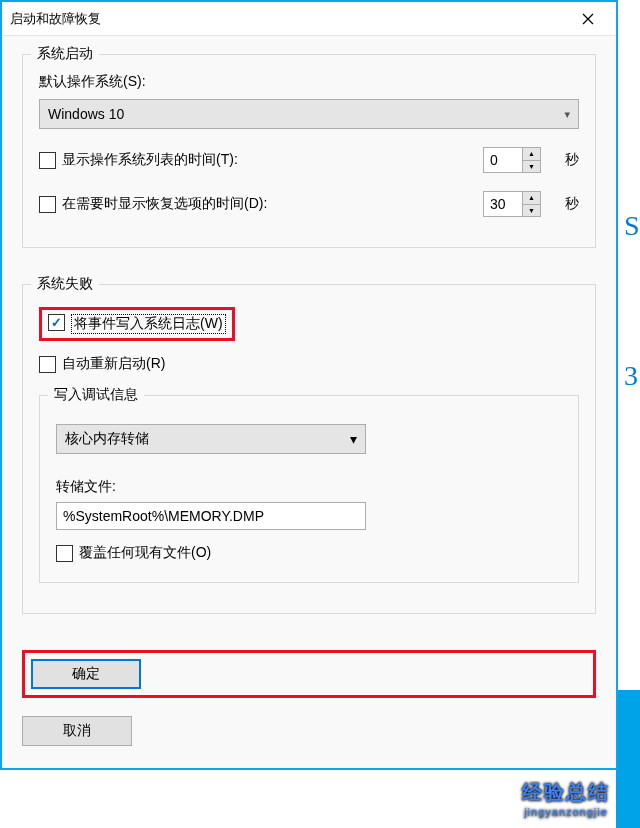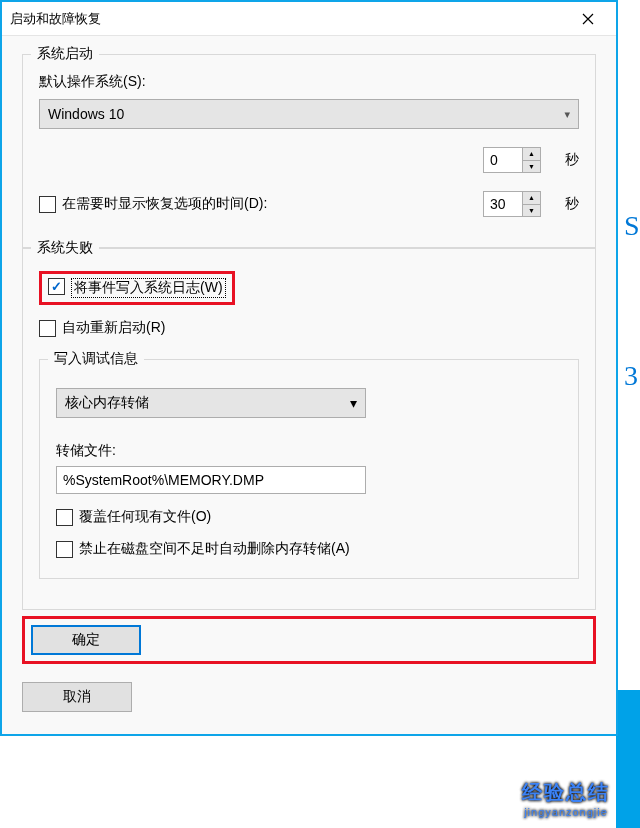--- a/index.html
+++ b/index.html
@@ -53,20 +53,21 @@
   justify-content: center;
   font-size: 15px;
   cursor: pointer;
 }
 .content {
   padding: 18px 20px 22px 20px;
   background: #f9f9f9;
 }
 .groupbox {
   border: 1px solid #d9d9d9;
+  margin-bottom: 36px;
   padding: 18px 16px 30px 16px;
   position: relative;
 }
 .groupbox:last-of-type { margin-bottom: 18px; }
 .groupbox .legend {
   position: absolute;
   top: -10px;
   left: 8px;
   background: #f9f9f9;
   padding: 0 6px;
@@ -248,20 +249,24 @@
     <div class="groupbox">
       <div class="legend">系统启动</div>
 
       <div class="label-row">默认操作系统(S):</div>
       <div class="dropdown">
         <span>Windows 10</span>
         <span class="chev">▾</span>
       </div>
 
       <div class="spin-row">
+        <div class="checkbox-row">
+          <span class="checkbox"></span>
+          <span class="cb-label">显示操作系统列表的时间(T):</span>
+        </div>
         <div class="spacer"></div>
         <div class="spinner">
           <input value="0" style="">
           <div class="arrows">
             <button>▲</button>
             <button>▼</button>
           </div>
         </div>
         <span class="unit">秒</span>
       </div>
@@ -307,24 +312,20 @@
         <div style="margin-top:24px;">
           <div style="font-size:14px;">转储文件:</div>
           <input class="textfield" value="%SystemRoot%\MEMORY.DMP" style="">
         </div>
 
         <div class="checkbox-row">
           <span class="checkbox"></span>
           <span class="cb-label">覆盖任何现有文件(O)</span>
         </div>
 
-        <div class="checkbox-row">
-          <span class="checkbox"></span>
-          <span class="cb-label">禁止在磁盘空间不足时自动删除内存转储(A)</span>
-        </div>
       </div>
     </div>
 
     <div class="button-row">
       <span class="btn-highlight">
         <button class="btn default">确定</button>
       </span>
       <button class="btn">取消</button>
     </div>
 

